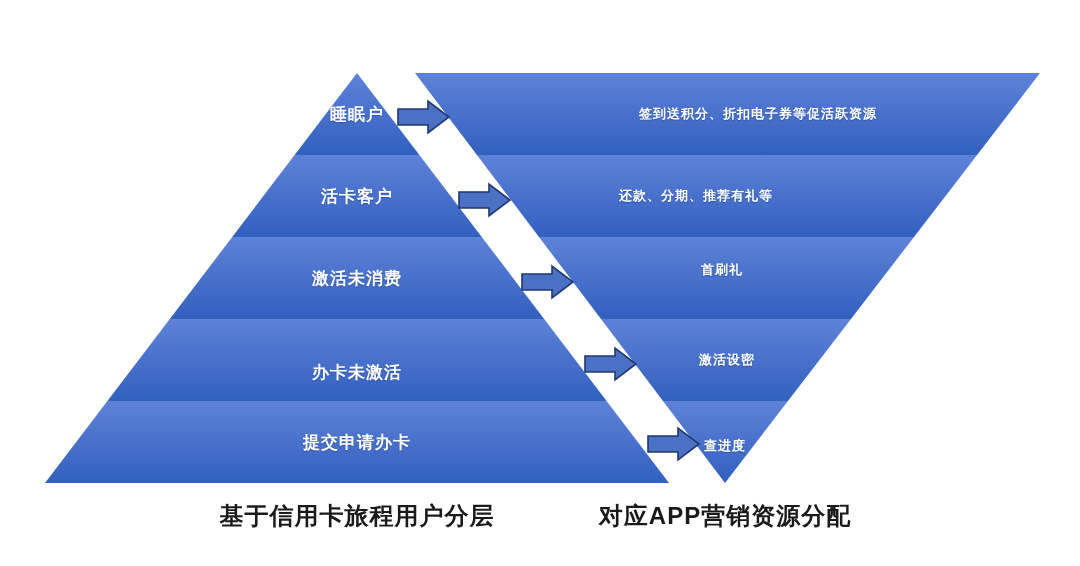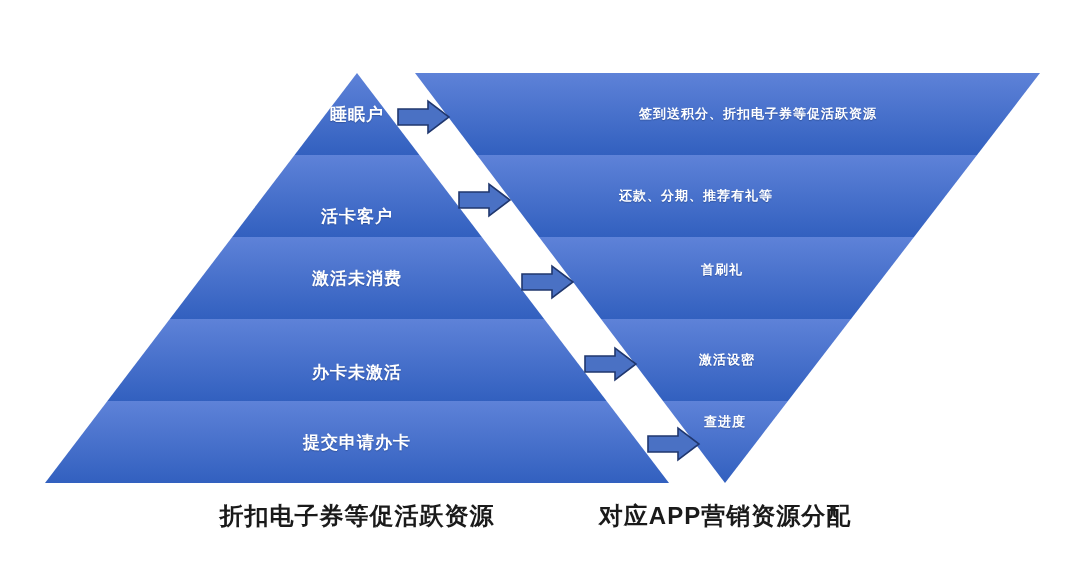--- a/index.html
+++ b/index.html
@@ -87,27 +87,27 @@
     <g>
       <polygon class="arrow-shape" points="398,109 428,109 428,101 449,117 428,133 428,125 398,125"></polygon>
       <polygon class="arrow-shape" points="459,192 489,192 489,184 510,200 489,216 489,208 459,208"></polygon>
       <polygon class="arrow-shape" points="522,274 552,274 552,266 573,282 552,298 552,290 522,290"></polygon>
       <polygon class="arrow-shape" points="585,356 615,356 615,348 636,364 615,380 615,372 585,372"></polygon>
       <polygon class="arrow-shape" points="648,436 678,436 678,428 699,444 678,460 678,452 648,452"></polygon>
     </g>
   </svg>
 
   <div class="band-label" style="left:357px;top:114px;">睡眠户</div>
-  <div class="band-label" style="left:357px;top:196px;margin-top:20px;">活卡客户</div>
+  <div class="band-label" style="left:357px;top:196px;">活卡客户</div>
   <div class="band-label" style="left:357px;top:278px;">激活未消费</div>
   <div class="band-label" style="left:357px;top:372px;">办卡未激活</div>
   <div class="band-label" style="left:357px;top:442px;">提交申请办卡</div>
 
   <div class="band-label big" style="left:758px;top:114px;">签到送积分、折扣电子券等促活跃资源</div>
   <div class="band-label big" style="left:696px;top:196px;">还款、分期、推荐有礼等</div>
   <div class="band-label big" style="left:722px;top:270px;text-align:right;">首刷礼</div>
   <div class="band-label big" style="left:727px;top:360px;">激活设密</div>
-  <div class="band-label big" style="left:725px;top:422px;text-align:center;">查进度</div>
+  <div class="band-label big" style="left:725px;top:446px;text-align:center;">查进度</div>
 
-  <div class="caption" id="caption-left">折扣电子券等促活跃资源</div>
+  <div class="caption" id="caption-left">基于信用卡旅程用户分层</div>
   <div class="caption" id="caption-right">对应APP营销资源分配</div>
 
 </div>
 
 </body></html>

